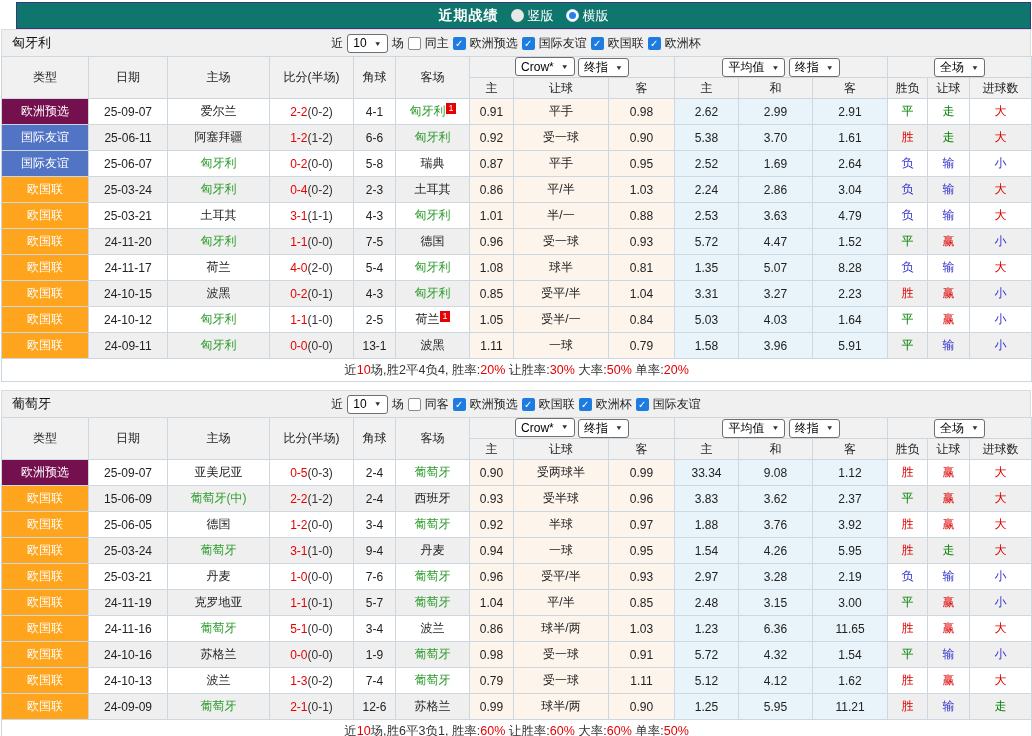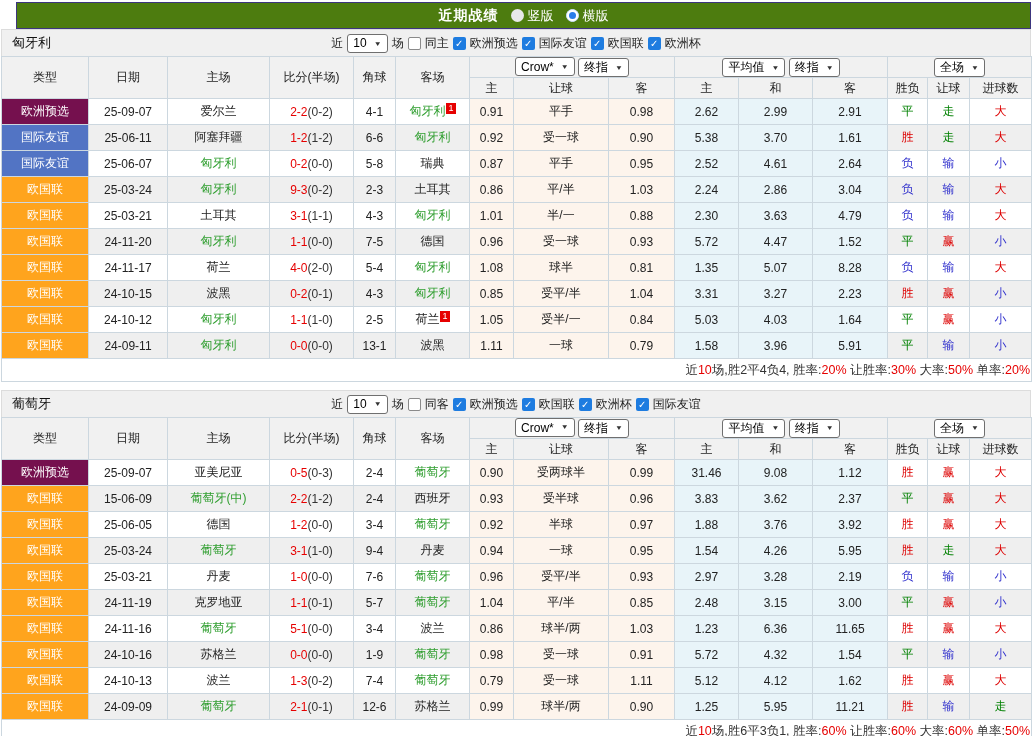--- a/index.html
+++ b/index.html
@@ -5,21 +5,21 @@
   * { box-sizing: border-box; }
   body {
     margin: 0; background: #fff;
     font-family: "Liberation Sans", "DejaVu Sans", sans-serif;
     font-size: 12px; color: #222;
   }
   .page { width: 1030px; margin: 2px auto 0; }
 
   
   .titlebar {
-    background: #4d7c0f; border: 1px solid #3c357e; height: 27px;
+    background: #0f766e; border: 1px solid #3c357e; height: 27px;
     display: flex; align-items: center; justify-content: center; gap: 12px; color: #fff; margin-left: 15px;
   }
   .titlebar .ttl { font-weight: bold; font-size: 14px; letter-spacing: 1px; }
   .radio-opt { display: inline-flex; align-items: center; gap: 4px; font-size: 13px; cursor: pointer; }
   .rdo { width: 13px; height: 13px; border-radius: 50%; background: #fff; display: inline-flex; align-items: center; justify-content: center; }
   .rdo.on { border: 1px solid #cfe3ff; }
   .rdo.on .dot { width: 7px; height: 7px; border-radius: 50%; background: #2b7de9; }
   .rdo.off { background: #e8e8e8; }
 
   
@@ -54,21 +54,21 @@
   tbody tr.even td { background: #efefef; }
   tbody tr td.asia { background: #fdf4ec; }
   tbody tr td.euro { background: #e8f4f9; }
   td.type { color: #fff; font-size: 12px; }
   .tgreen { color: #2f9e2f; }
   .ft { color: #e60000; } .ht { color: #333; }
   sup.rc {
     background: #e60000; color: #fff; font-size: 9px; line-height: 11px;
     padding: 0 2px; margin-left: 1px; vertical-align: 4px; display: inline-block;
   }
-  td.summary { height: 23px; background: #fff; font-size: 12.5px; color: #333; text-align: right; }
+  td.summary { height: 23px; background: #fff; font-size: 12.5px; color: #333; }
   td.summary .red { color: #e60000; }
   .gap { height: 8px; }
 </style>
 </head>
 <body>
 
 <div class="page">
 
   <div class="titlebar">
     <span class="ttl">近期战绩</span>
@@ -216,31 +216,31 @@
           <td class="type" style="background: rgb(82, 116, 196);">国际友谊</td>
           <td>25-06-07</td>
           <td><span class="tgreen">匈牙利</span></td>
           <td><span class="ft">0-2</span><span class="ht">(0-0)</span></td>
           <td>5-8</td>
           <td><span>瑞典</span></td>
           <td class="asia">0.87</td>
           <td class="asia">平手</td>
           <td class="asia">0.95</td>
           <td class="euro">2.52</td>
-          <td class="euro">4.61</td>
+          <td class="euro">1.69</td>
           <td class="euro">2.64</td>
           <td style="color: rgb(50, 50, 205);">负</td>
           <td style="color: rgb(50, 50, 205);">输</td>
           <td style="color: rgb(50, 50, 205);">小</td>
         </tr>
         <tr class="even">
           <td class="type" style="background: rgb(255, 164, 29);">欧国联</td>
           <td>25-03-24</td>
           <td><span class="tgreen">匈牙利</span></td>
-          <td><span class="ft">9-3</span><span class="ht">(0-2)</span></td>
+          <td><span class="ft">0-4</span><span class="ht">(0-2)</span></td>
           <td>2-3</td>
           <td><span>土耳其</span></td>
           <td class="asia">0.86</td>
           <td class="asia">平/半</td>
           <td class="asia">1.03</td>
           <td class="euro">2.24</td>
           <td class="euro">2.86</td>
           <td class="euro">3.04</td>
           <td style="color: rgb(50, 50, 205);">负</td>
           <td style="color: rgb(50, 50, 205);">输</td>
@@ -249,21 +249,21 @@
         <tr class="odd">
           <td class="type" style="background: rgb(255, 164, 29);">欧国联</td>
           <td>25-03-21</td>
           <td><span>土耳其</span></td>
           <td><span class="ft">3-1</span><span class="ht">(1-1)</span></td>
           <td>4-3</td>
           <td><span class="tgreen">匈牙利</span></td>
           <td class="asia">1.01</td>
           <td class="asia">半/一</td>
           <td class="asia">0.88</td>
-          <td class="euro">2.30</td>
+          <td class="euro">2.53</td>
           <td class="euro">3.63</td>
           <td class="euro">4.79</td>
           <td style="color: rgb(50, 50, 205);">负</td>
           <td style="color: rgb(50, 50, 205);">输</td>
           <td style="color: rgb(221, 0, 0);">大</td>
         </tr>
         <tr class="even">
           <td class="type" style="background: rgb(255, 164, 29);">欧国联</td>
           <td>24-11-20</td>
           <td><span class="tgreen">匈牙利</span></td>
@@ -455,21 +455,21 @@
         <tr class="odd">
           <td class="type" style="background: rgb(117, 16, 78);">欧洲预选</td>
           <td>25-09-07</td>
           <td><span>亚美尼亚</span></td>
           <td><span class="ft">0-5</span><span class="ht">(0-3)</span></td>
           <td>2-4</td>
           <td><span class="tgreen">葡萄牙</span></td>
           <td class="asia">0.90</td>
           <td class="asia">受两球半</td>
           <td class="asia">0.99</td>
-          <td class="euro">31.46</td>
+          <td class="euro">33.34</td>
           <td class="euro">9.08</td>
           <td class="euro">1.12</td>
           <td style="color: rgb(221, 0, 0);">胜</td>
           <td style="color: rgb(221, 0, 0);">赢</td>
           <td style="color: rgb(221, 0, 0);">大</td>
         </tr>
         <tr class="even">
           <td class="type" style="background: rgb(255, 164, 29);">欧国联</td>
           <td>15-06-09</td>
           <td><span class="tgreen">葡萄牙(中)</span></td>

